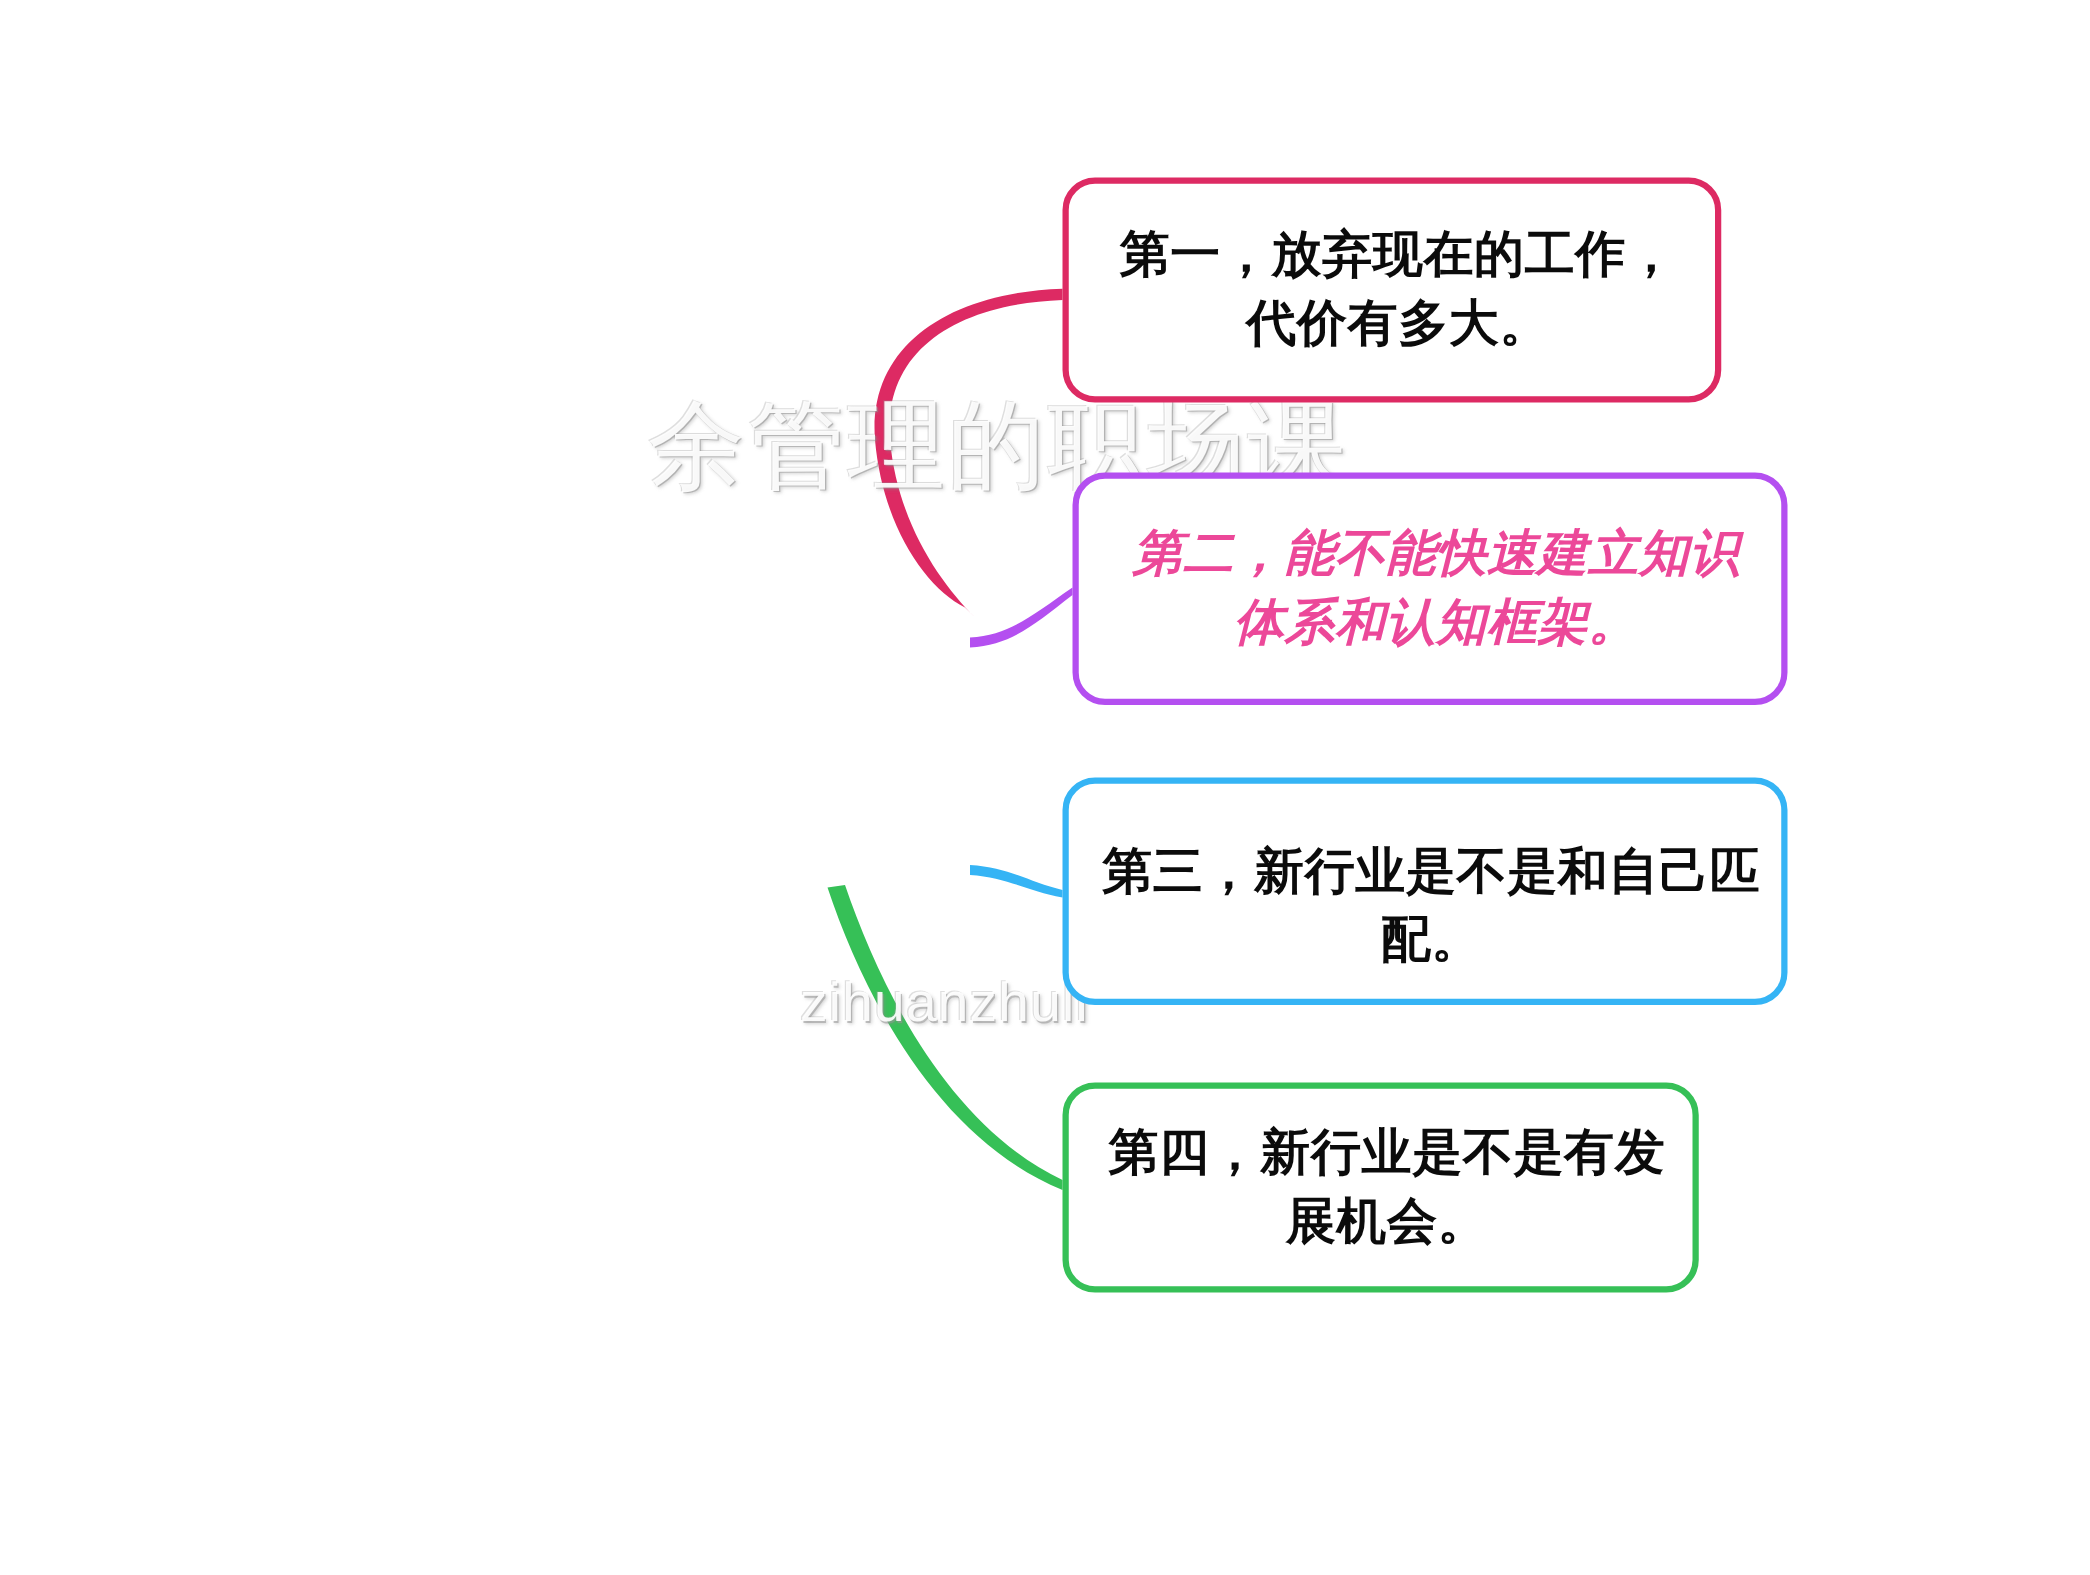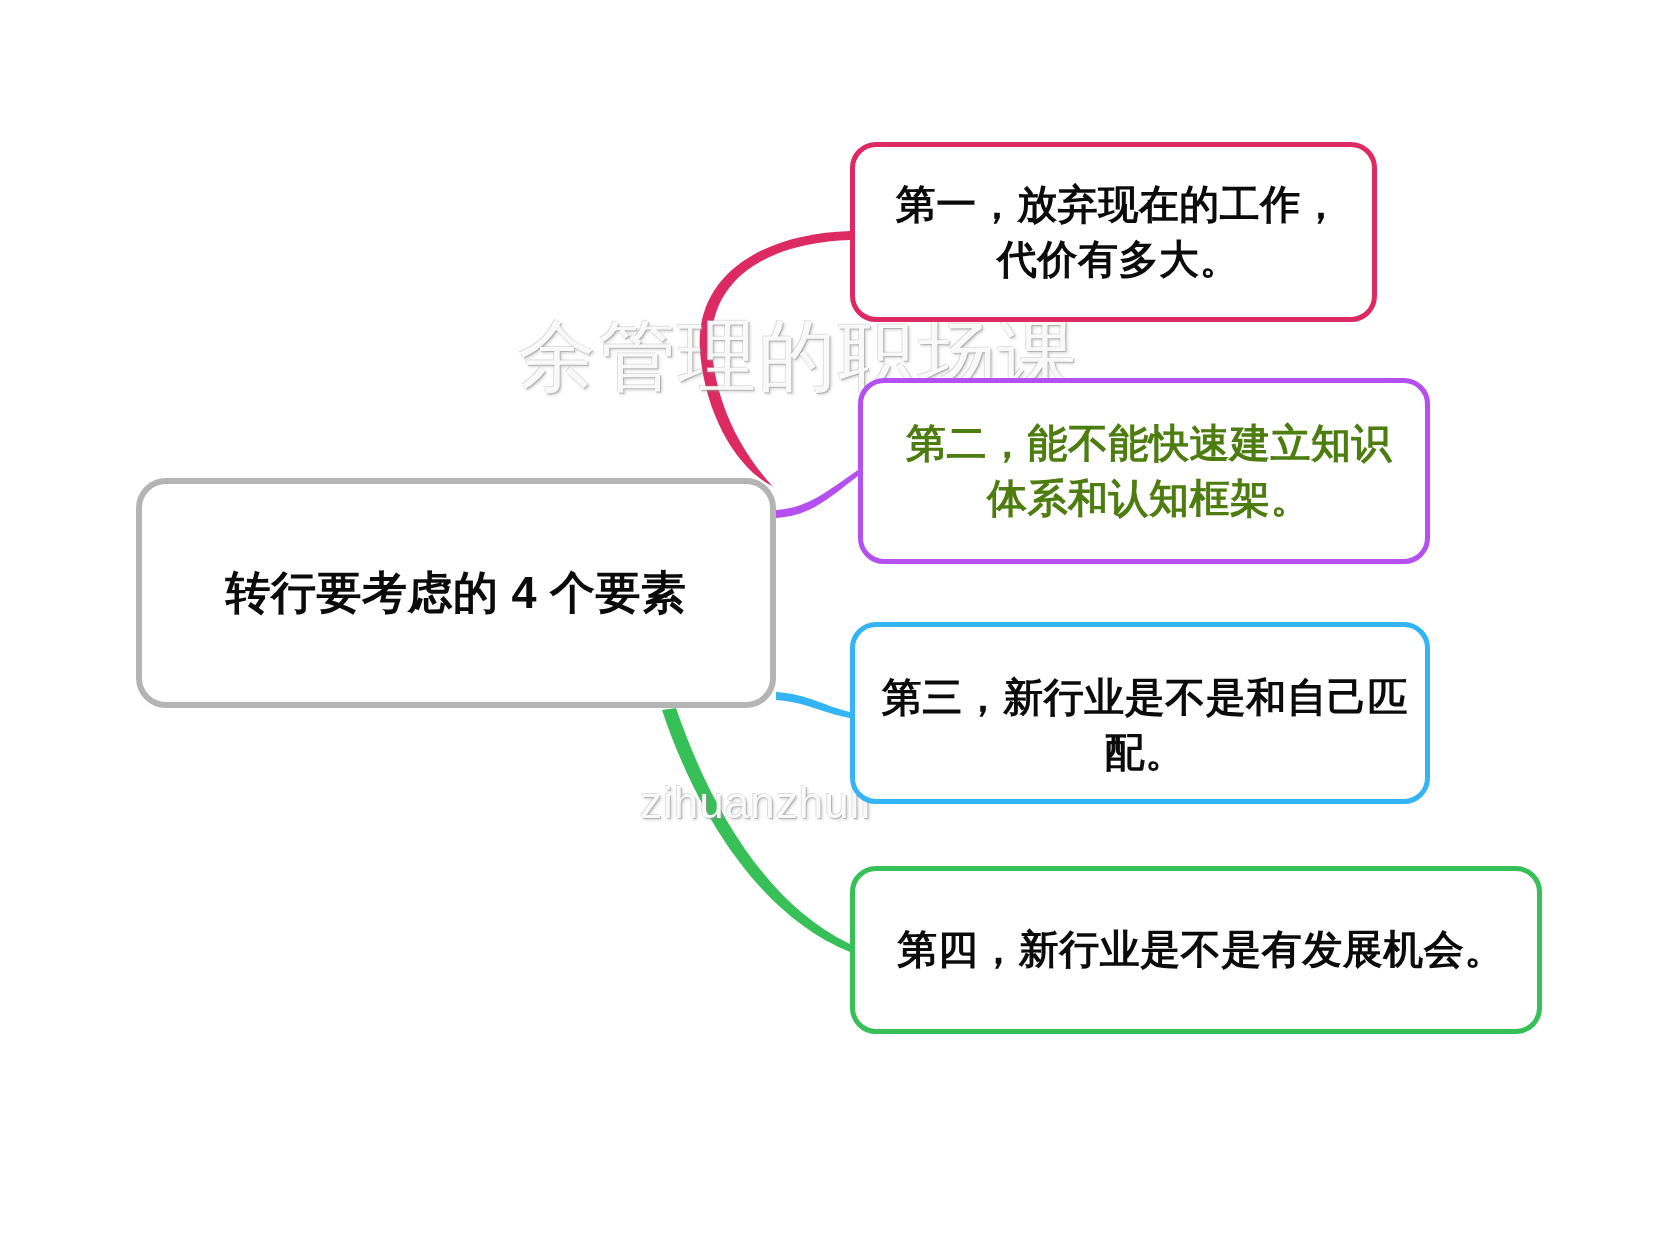--- a/index.html
+++ b/index.html
@@ -89,21 +89,21 @@
   }
   #branch-node-3 {
     left: 850px;
     top: 622px;
     width: 580px;
     height: 182px;
   }
   #branch-node-4 {
     left: 850px;
     top: 866px;
-    width: 692px;
+    width: 509px;
     height: 168px;
   }
   .branch .node-text {
     font-size: 40px;
     padding-left: 26px;
   }
 
   
   .watermark {
     position: absolute;
@@ -157,30 +157,27 @@
     <path d="M 676,708
              C 704,790 758,900 850,944
              L 850,952
              C 752,912 692,800 662,710 Z" fill="#36c057"></path>
   </svg>
 
   <div class="watermark" id="watermark-primary">余管理的职场课</div>
 
   <div class="watermark" id="watermark-secondary">zihuanzhuli</div>
 
-  <div class="node" id="root-node" style="border-color: rgb(180, 180, 180);">
-    <span class="node-text" style="color: rgb(11, 11, 11);">转行要考虑的 4 个要素</span>
-  </div>
 
   <div class="node branch" id="branch-node-1" style="border-color: rgb(221, 42, 99);">
     <span class="node-text" style="color: rgb(11, 11, 11);">第一，放弃现在的工作，代价有多大。</span>
   </div>
 
   <div class="node branch" id="branch-node-2" style="border-color: rgb(180, 79, 240);">
-    <span class="node-text" style="color: #4d7c0f;">第二，能不能快速建立知识体系和认知框架。</span>
+    <span class="node-text" style="color: #ec4899; font-style: italic;">第二，能不能快速建立知识体系和认知框架。</span>
   </div>
 
   <div class="node branch" id="branch-node-3" style="border-color: rgb(53, 180, 245);">
     <span class="node-text" style="color: rgb(11, 11, 11); margin-top: 24px;">第三，新行业是不是和自己匹配。</span>
   </div>
 
   <div class="node branch" id="branch-node-4" style="border-color: rgb(54, 192, 87);">
     <span class="node-text" style="color: rgb(11, 11, 11);">第四，新行业是不是有发展机会。</span>
   </div>
 

